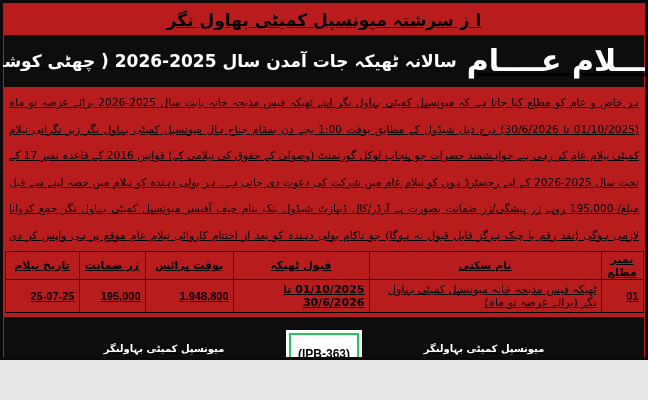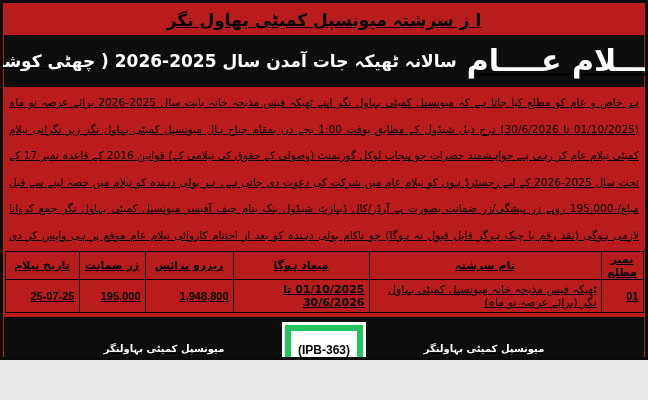--- a/index.html
+++ b/index.html
@@ -47,21 +47,21 @@
   col.c-reserve{width:88px;} col.c-security{width:66px;} col.c-date{width:74px;}
   .footer{
     position:relative;background:#0d0d0d;color:#fff;height:64px;margin:4px 1px 0;
     display:flex;direction:rtl;align-items:center;justify-content:space-around;
     text-align:center;
   }
   .sig .sig-title{font-size:17px;font-weight:bold;line-height:22px;}
   .sig .sig-sub{font-size:10px;font-weight:bold;line-height:18px;}
   .press-code{
     position:absolute;left:50%;bottom:5px;transform:translateX(-50%);
-    background:#fff;color:#000;border:6px solid #22c55e;
+    background:#fff;color:#000;border:2px solid #22c55e;
     box-shadow:0 0 0 3px #fff;
     font-family:"Liberation Sans","DejaVu Sans",sans-serif;
     font-weight:bold;font-size:12px;line-height:15px;padding:12px 7px;direction:ltr;
   }
 </style>
 </head>
 <body>
 
 <div class="page">
 
@@ -79,23 +79,23 @@
       <col class="c-serial">
         <col class="c-name">
         <col class="c-period">
       <col class="c-reserve">
         <col class="c-security">
         <col class="c-date">
     </colgroup>
     <thead>
       <tr>
         <th>نمبر مطلع</th>
-        <th>نام سرشتہ</th>
-        <th>میعاد ہوگا</th>
-        <th>ریزرو پرائس</th>
+        <th>نام سکتی</th>
+        <th>قبول ٹھیکہ</th>
+        <th>بوقت پرائس</th>
         <th>زر ضمانت</th>
         <th>تاریخ نیلام</th>
       </tr>
     </thead>
     <tbody>
       <tr>
         <td class="num">01</td>
         <td class="contract-name">ٹھیکہ فیس مذبحہ خانہ میونسپل کمیٹی بہاول نگر (برائے عرصہ نو ماہ)</td>
         <td class="rtl-mixed">01/10/2025 تا 30/6/2026</td>
         <td class="num">1,948,800</td>

